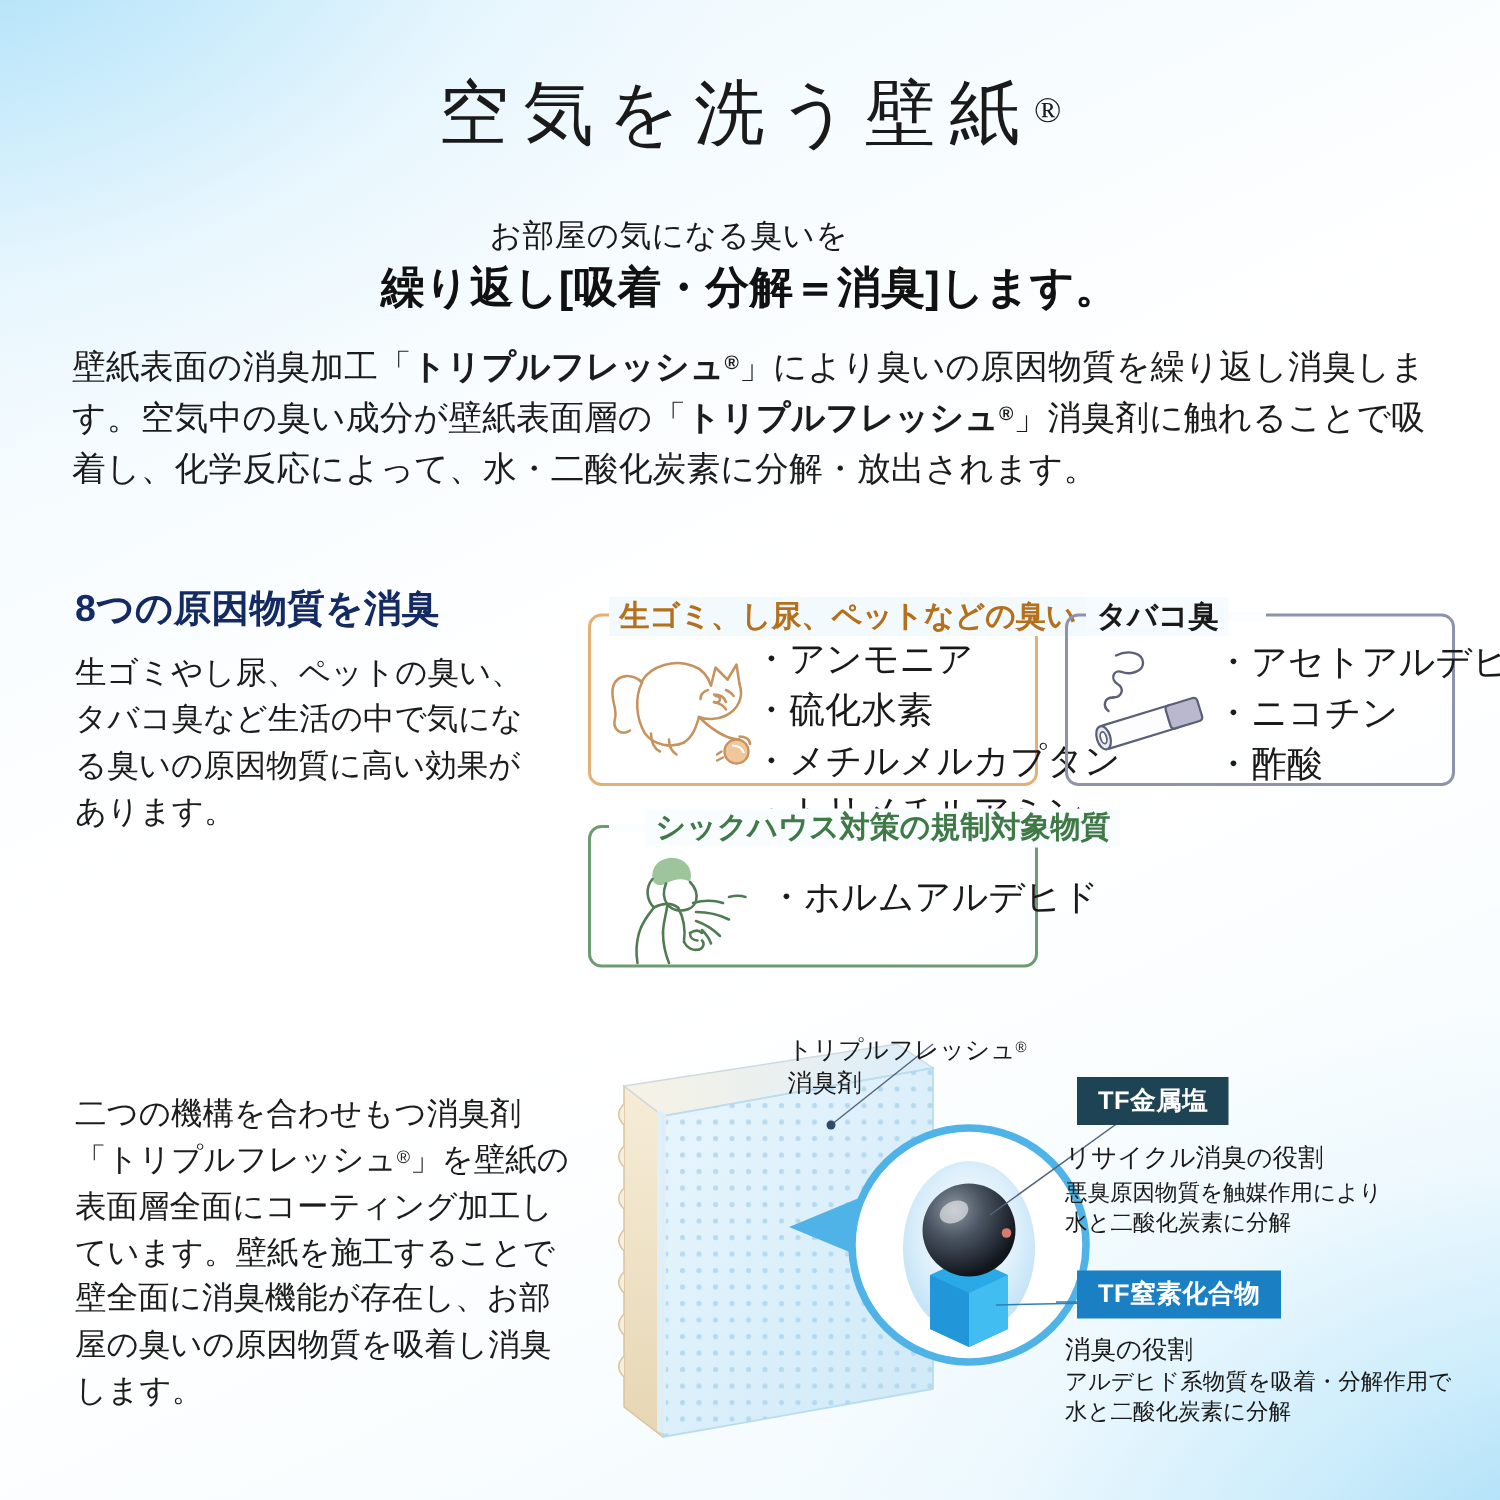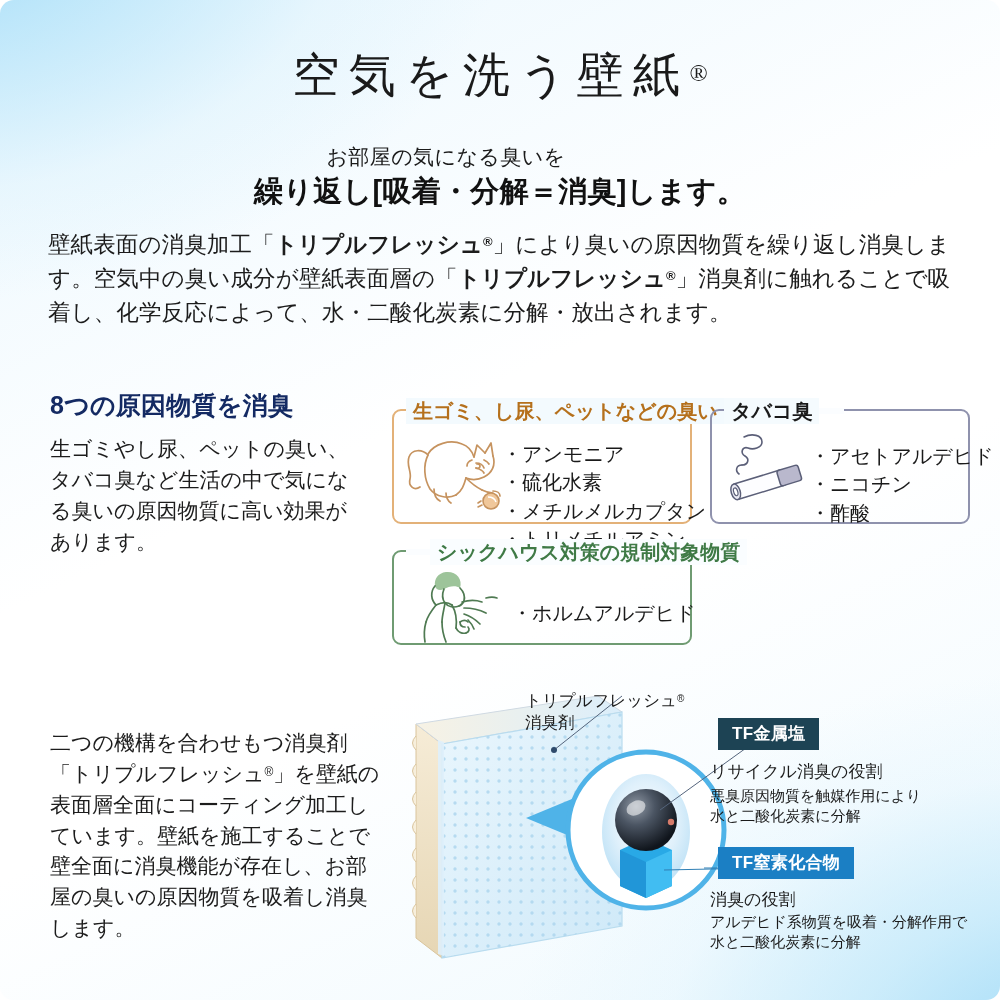--- a/index.html
+++ b/index.html
@@ -8,21 +8,20 @@
     font-family:"Liberation Sans","DejaVu Sans",sans-serif;
     background:#ffffff;
     overflow:hidden;
   }
   #page{
     position:relative;width:1000px;height:1000px;overflow:hidden;
     background:
       radial-gradient(820px 560px at -8% -10%, rgba(150,214,246,.95) 0%, rgba(176,226,249,.72) 26%, rgba(214,240,252,.35) 52%, rgba(255,255,255,0) 72%),
       radial-gradient(760px 520px at 108% 106%, rgba(150,214,246,.92) 0%, rgba(182,228,249,.62) 30%, rgba(220,242,253,.3) 55%, rgba(255,255,255,0) 75%),
       linear-gradient(155deg,#eaf7fe 0%,#ffffff 42%,#ffffff 60%,#eef9fe 100%);
-    border-radius: 14px;
   }
 
   
   .title{
     position:absolute;left:0;top:44px;width:1000px;text-align:center;
     font-family:"Liberation Serif","DejaVu Serif",serif;
     font-size:47px;letter-spacing:.20em;color:#1a1a1a;font-weight:400;
     white-space:nowrap;
   }
   .title .reg{font-size:24px;vertical-align:10px;letter-spacing:0;}
@@ -63,23 +62,22 @@
   .lbox{position:absolute;border-radius:9px;box-sizing:border-box;}
   .lbox .cap{
     position:absolute;top:-13px;left:12px;
     background:transparent;padding:0 7px;
     font-size:20px;font-weight:bold;white-space:nowrap;line-height:26px;
   }
   .lbox .capmask{
     position:absolute;top:-3px;left:12px;height:6px;background:#fbfdff;
   }
   .lbox .items{
-    position:absolute;font-size:20px;line-height:1.42;color:#1a1a1a;
+    position:absolute;font-size:24px;line-height:1.42;color:#1a1a1a;
     white-space:nowrap;
-    margin-top:17px;
   }
   .lbox .art{position:absolute;}
 
   #box-kitchen{left:392px;top:409px;width:300px;height:115px;border:2px solid #e3b178;}
   #box-kitchen .cap{color:#b5701c;}
   #box-kitchen .items{left:108px;top:12px;}
 
   #box-tobacco{left:710px;top:409px;width:260px;height:115px;border:2px solid #8f92ad;}
   #box-tobacco .cap{color:#1a1a1a;}
   #box-tobacco .items{left:98px;top:14px;}

